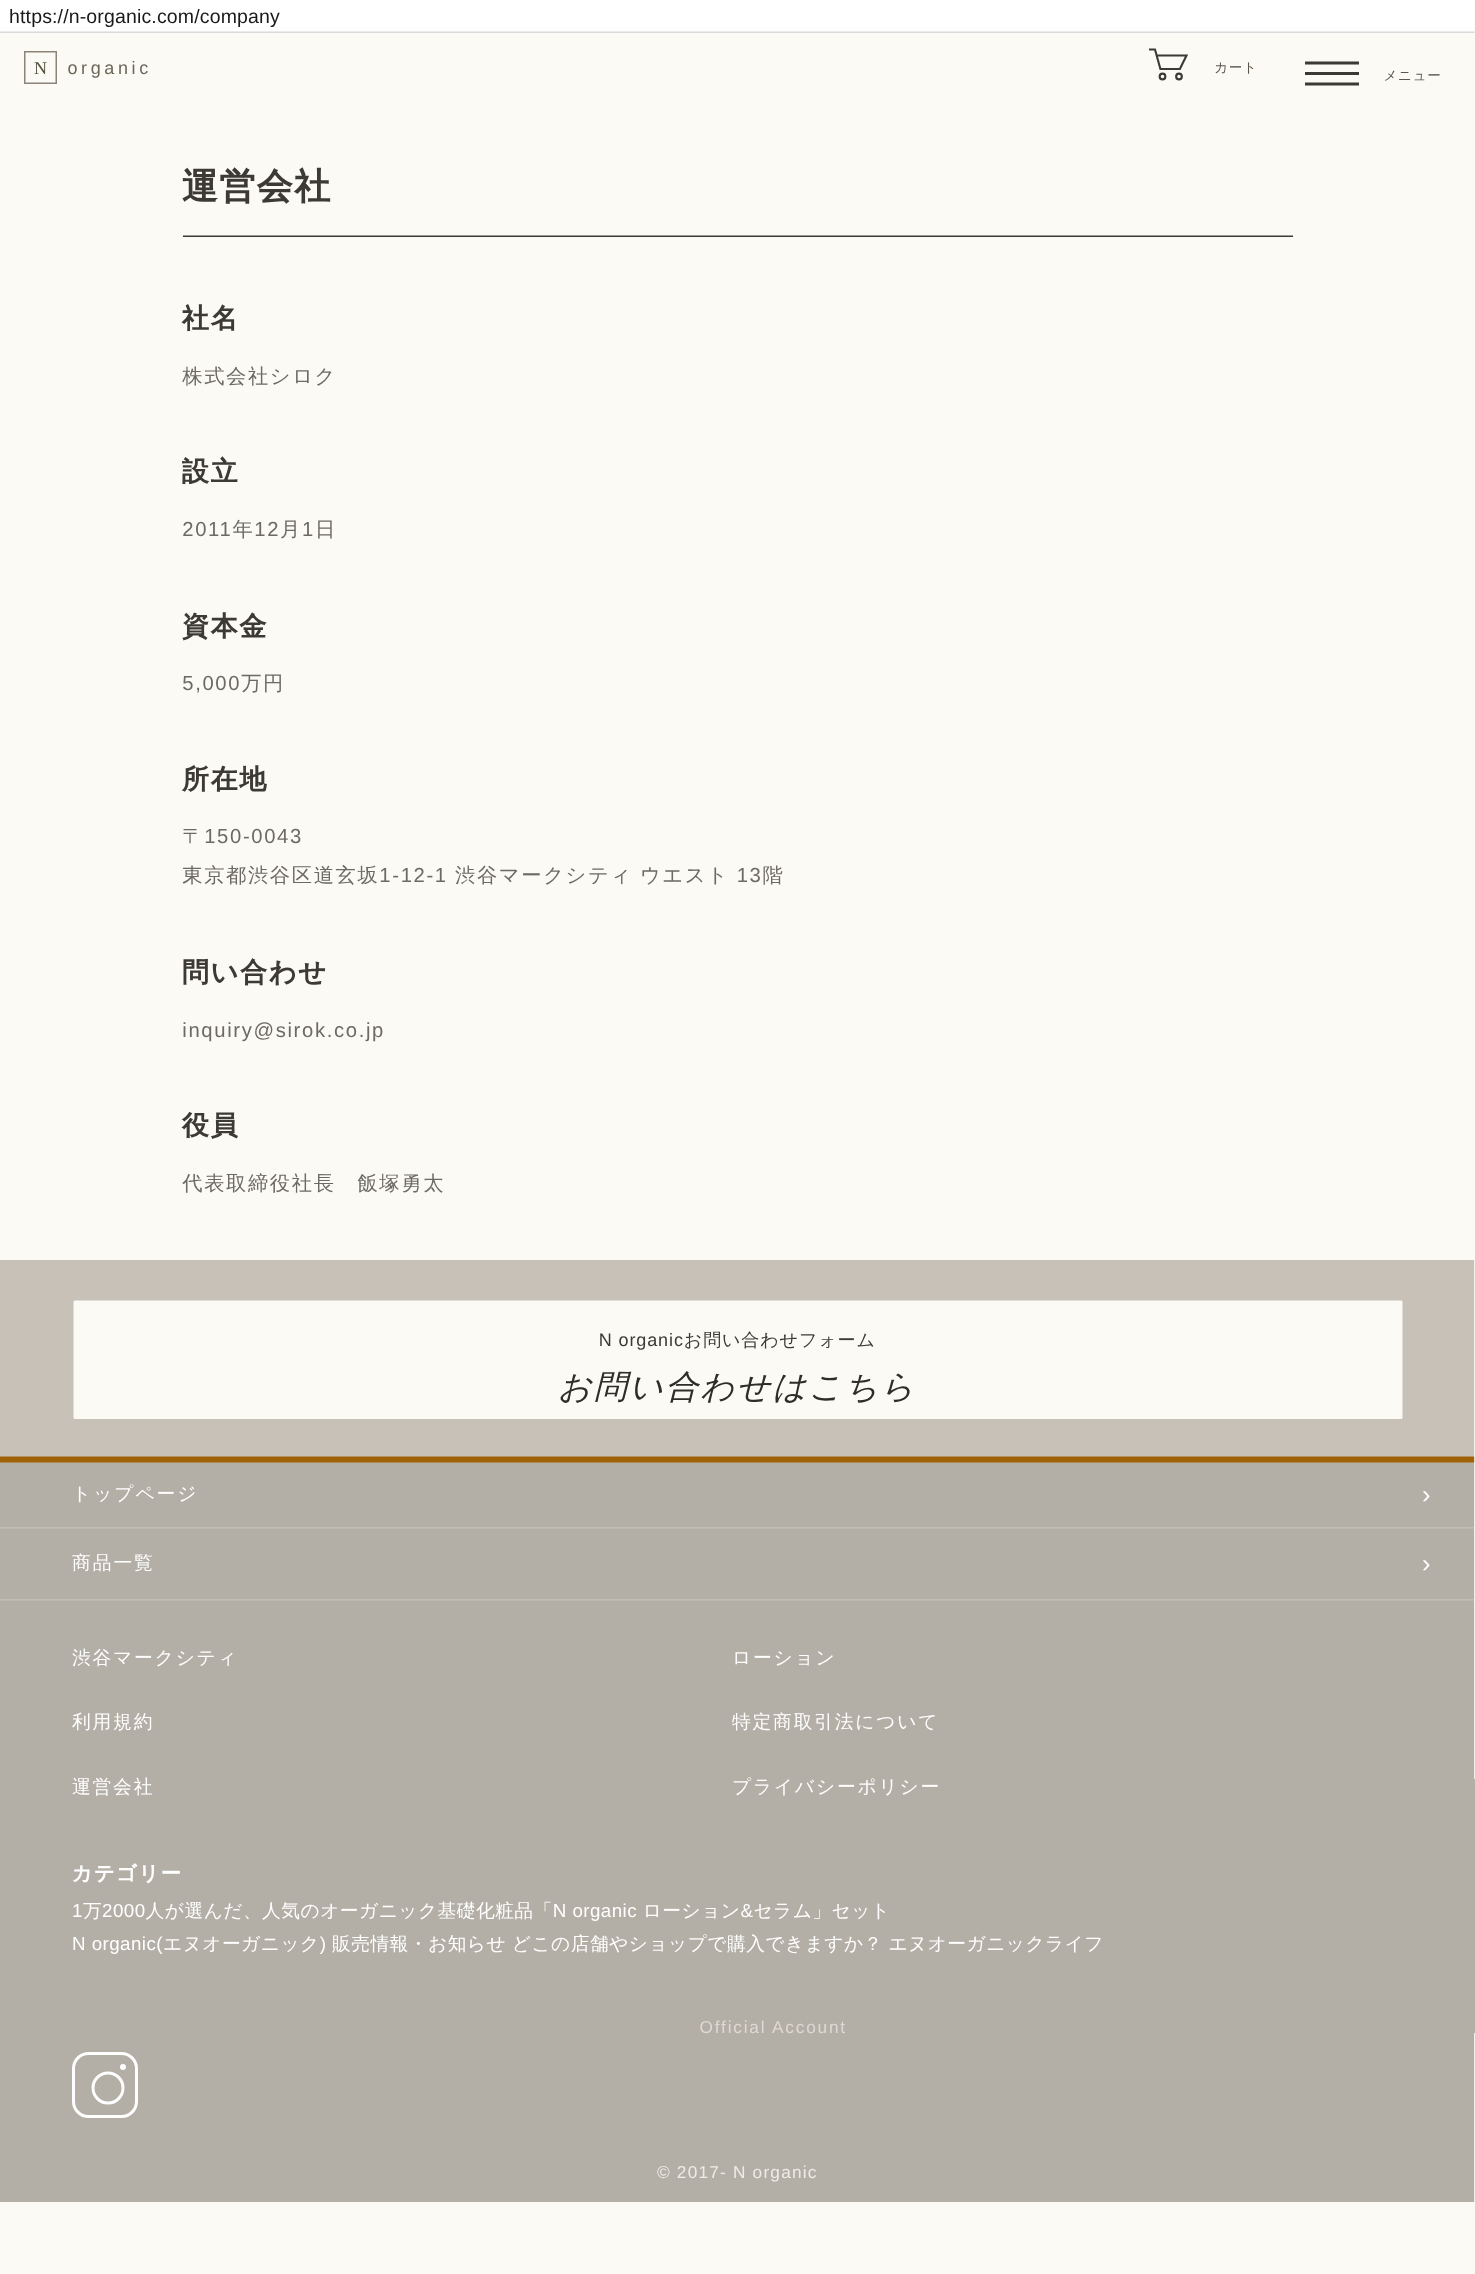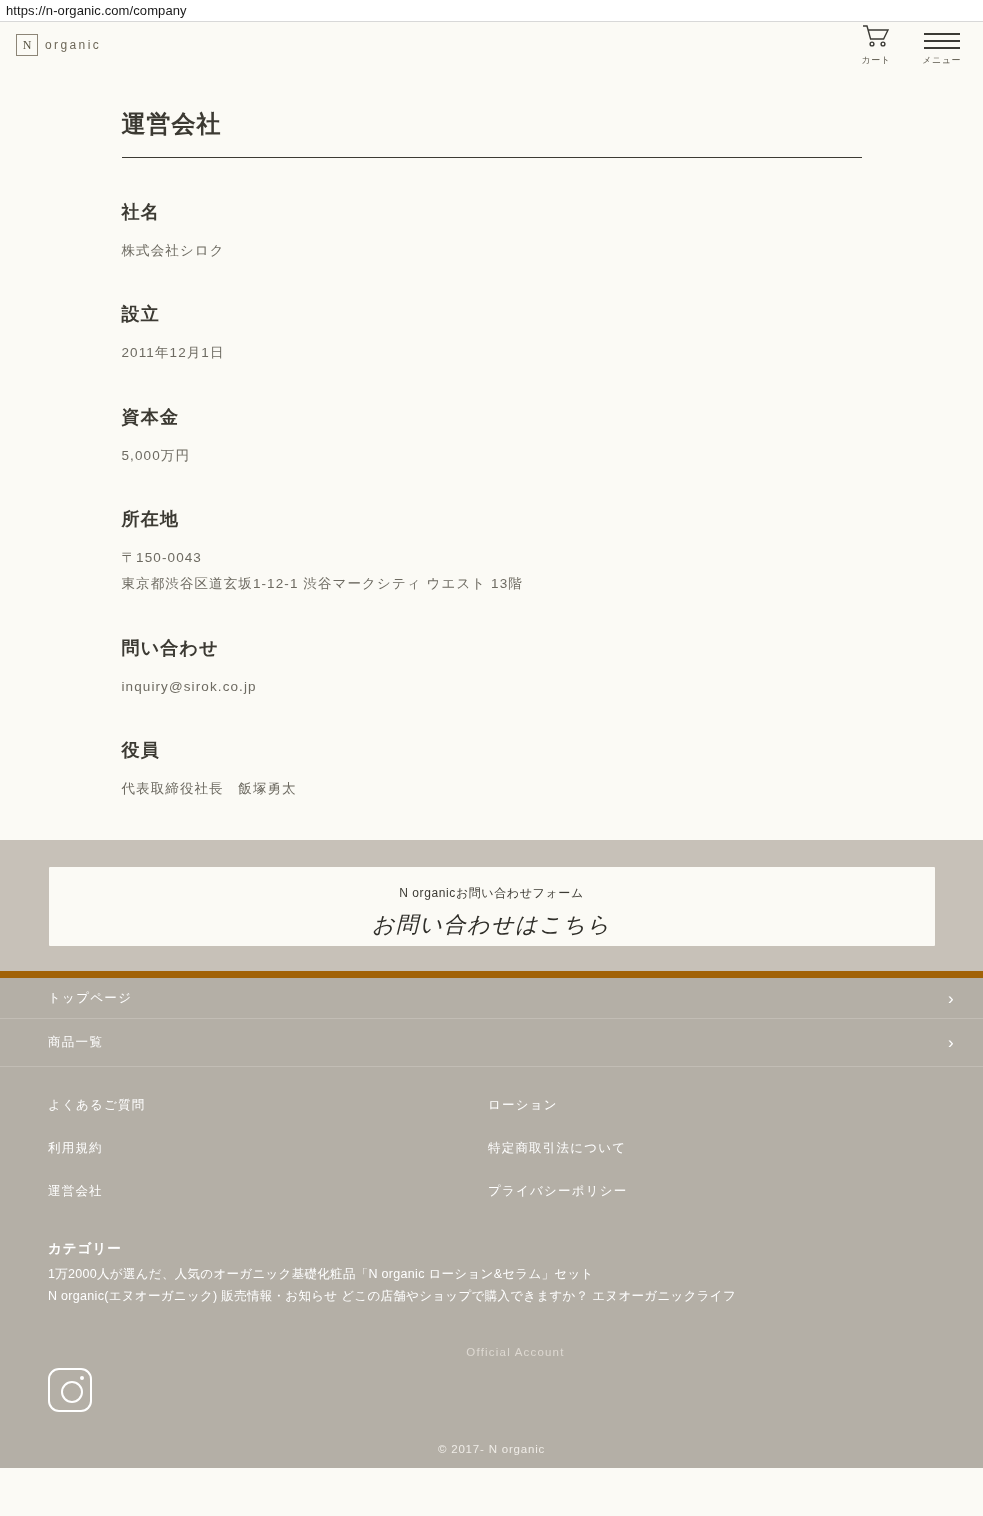--- a/index.html
+++ b/index.html
@@ -58,23 +58,23 @@
     letter-spacing: 2.4px;
     color: #6d6758;
   }
   .header-right {
     display: flex;
     align-items: flex-end;
     gap: 32px;
   }
   .hicon {
     display: flex;
-    flex-direction: column;
-    align-items: center;
-    gap: 3px;
+    flex-direction: row;
+    align-items: center;
+    gap: 16px;
   }
   .hicon .glyph { color: #3b3a35; line-height: 1; }
   .hicon .lab {
     font-size: 9px;
     color: #5b574c;
     letter-spacing: 0.5px;
   }
   .burger { width: 36px; }
   .burger .bar {
     display: block;
@@ -148,21 +148,21 @@
     height: 48px;
     display: flex;
     align-items: center;
     justify-content: space-between;
     padding: 0 28px 0 48px;
     border-bottom: 1px solid #c2bdb5;
     color: #ffffff;
     font-size: 12.5px;
     letter-spacing: 1.3px;
   }
-  .frow:first-child { border-top: 7px solid #a16207; }
+  .frow:first-child { border-top: 4px solid #a16207; }
   .chev {
     font-size: 17px;
     color: #ffffff;
     line-height: 1;
   }
   .flinks {
     display: flex;
     padding: 30px 0 0 48px;
     gap: 0;
   }
@@ -318,21 +318,21 @@
       <span>トップページ</span>
       <span class="chev">›</span>
     </div>
     <div class="frow">
       <span>商品一覧</span>
       <span class="chev">›</span>
     </div>
 
     <div class="flinks">
       <div class="fcol">
-        <a href="#">よくあるご質問</a>
+        <a href="#">渋谷マークシティ</a>
         <a href="#">利用規約</a>
         <a href="#">運営会社</a>
       </div>
       <div class="fcol">
         <a href="#">ローション</a>
         <a href="#">特定商取引法について</a>
         <a href="#">プライバシーポリシー</a>
       </div>
     </div>
 

